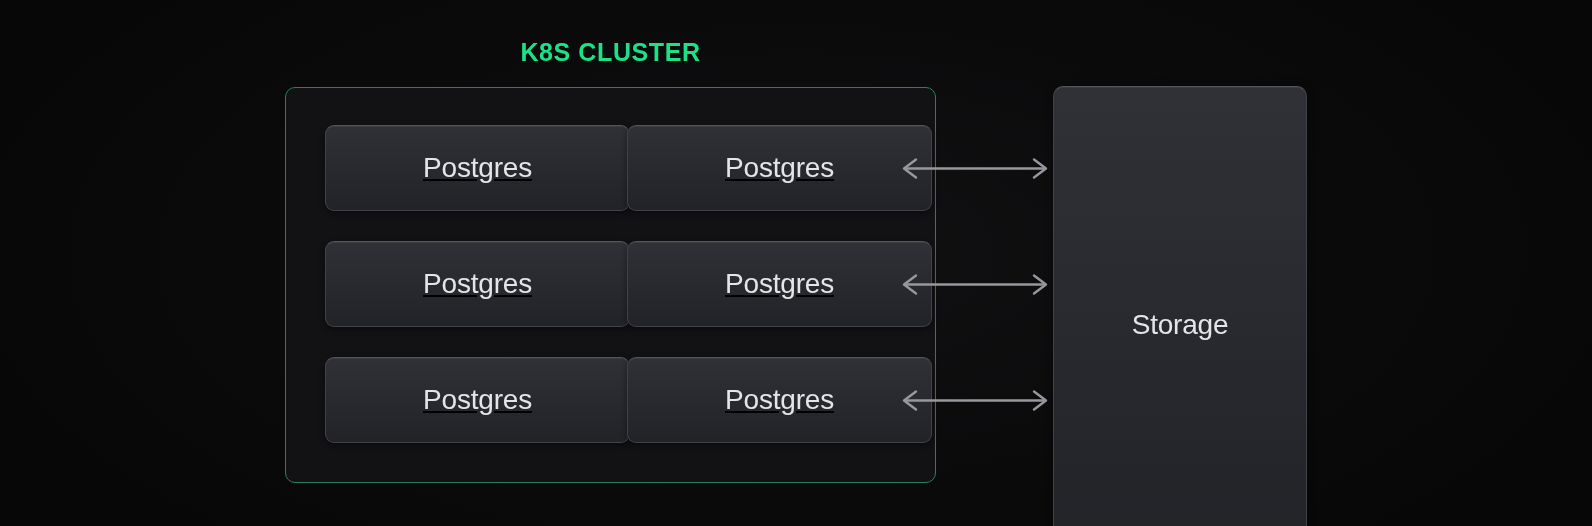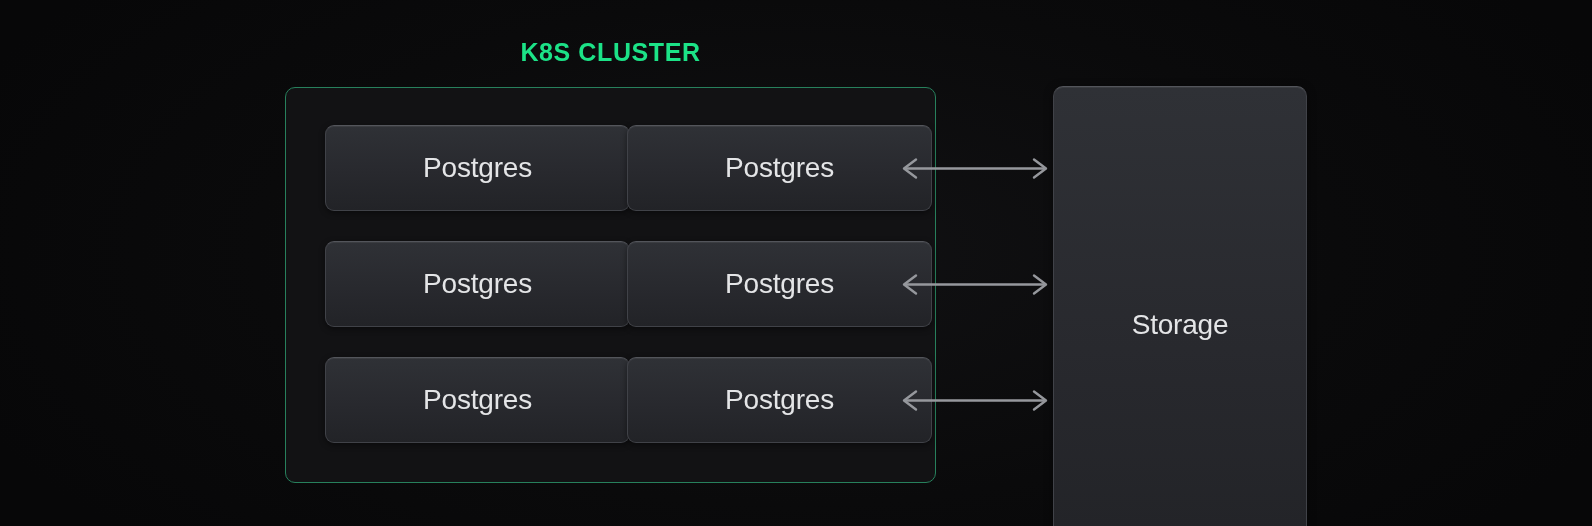--- a/index.html
+++ b/index.html
@@ -44,21 +44,21 @@
   }
   .node{
     position:absolute;
     width:305px;height:86px;
     border-radius:9px;
     background:linear-gradient(180deg, var(--c-node-top) 0%, var(--c-node-mid) 55%, var(--c-node-bottom) 100%);
     border:1px solid var(--c-node-border);
     border-top-color:var(--c-node-border-top);
     box-shadow:inset 0 1px 0 rgba(255,255,255,0.06), 0 2px 6px rgba(0,0,0,0.45);
     box-sizing:border-box;
-    display:flex;align-items:center;justify-content:center;
+    display:flex;align-items:center;justify-content:center;text-decoration:underline;
   }
   .node-label{
     color:var(--c-text);
     font-size:28px;
     letter-spacing:-0.2px;
   }
   .storage{
     position:absolute;
     left:1053px;top:86px;
     width:254px;height:478px;

